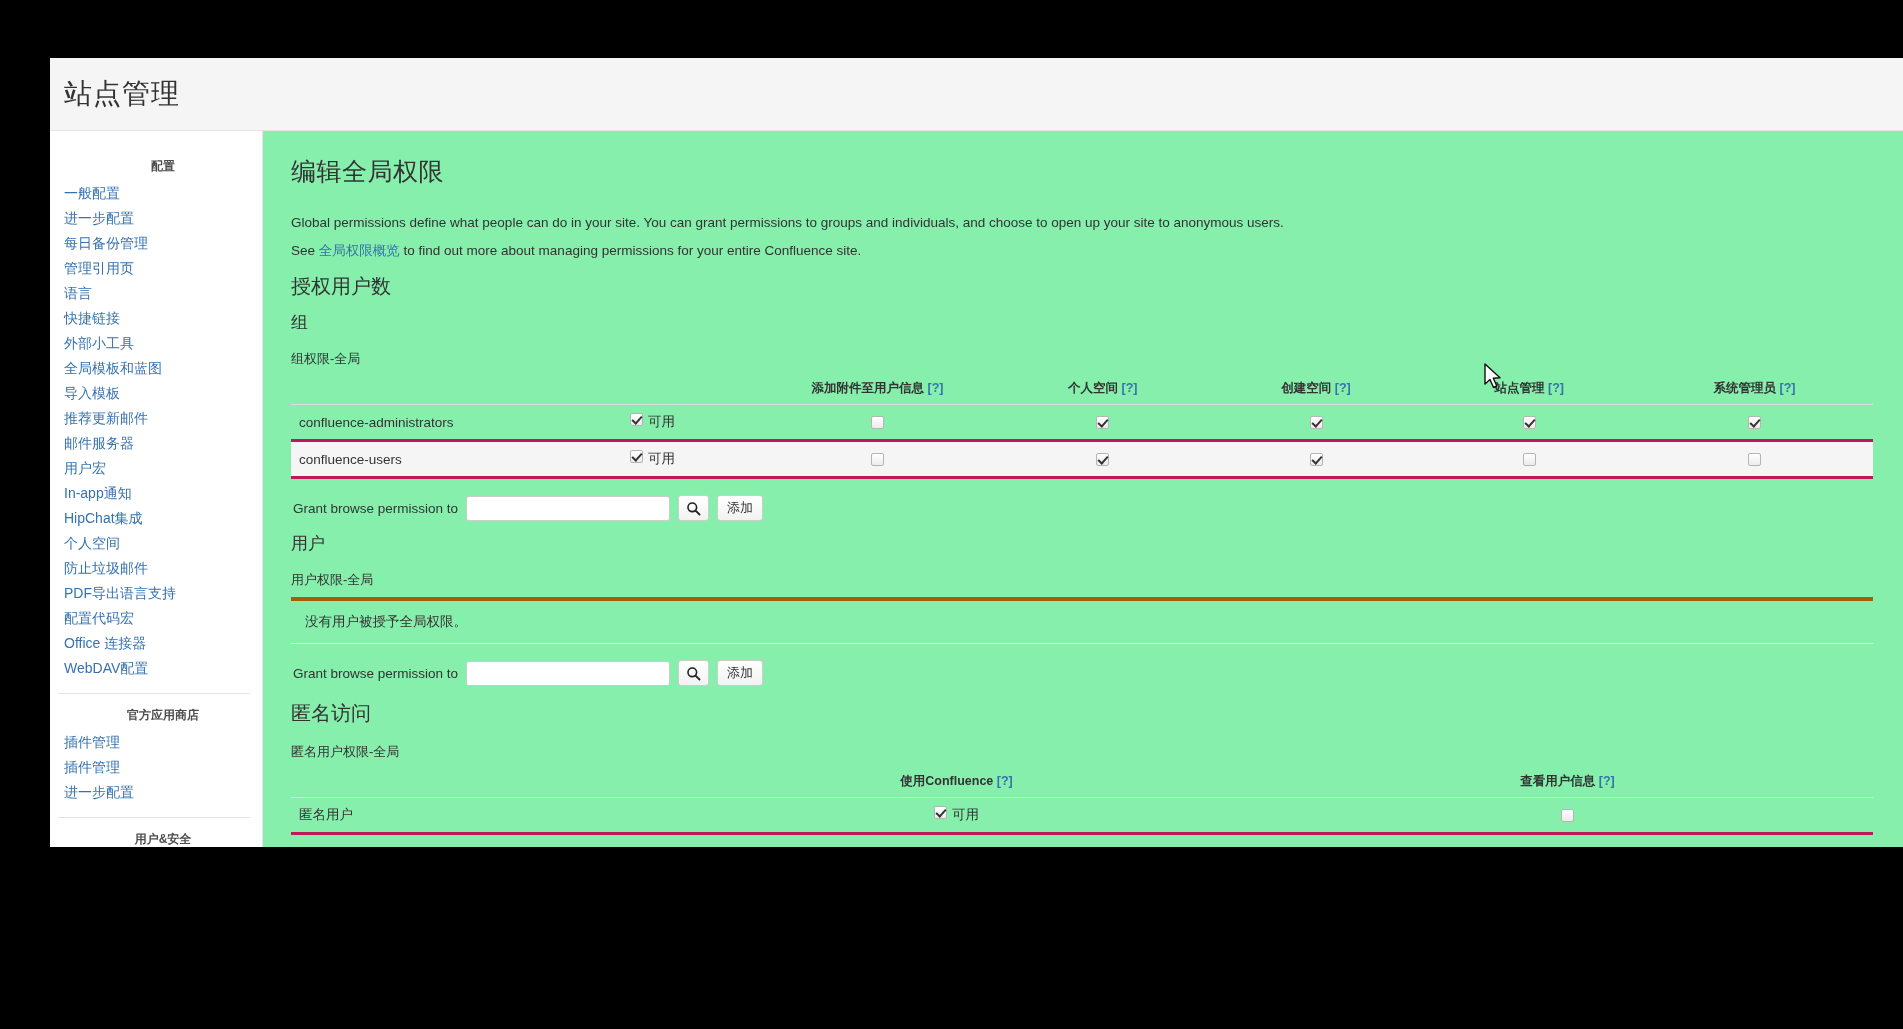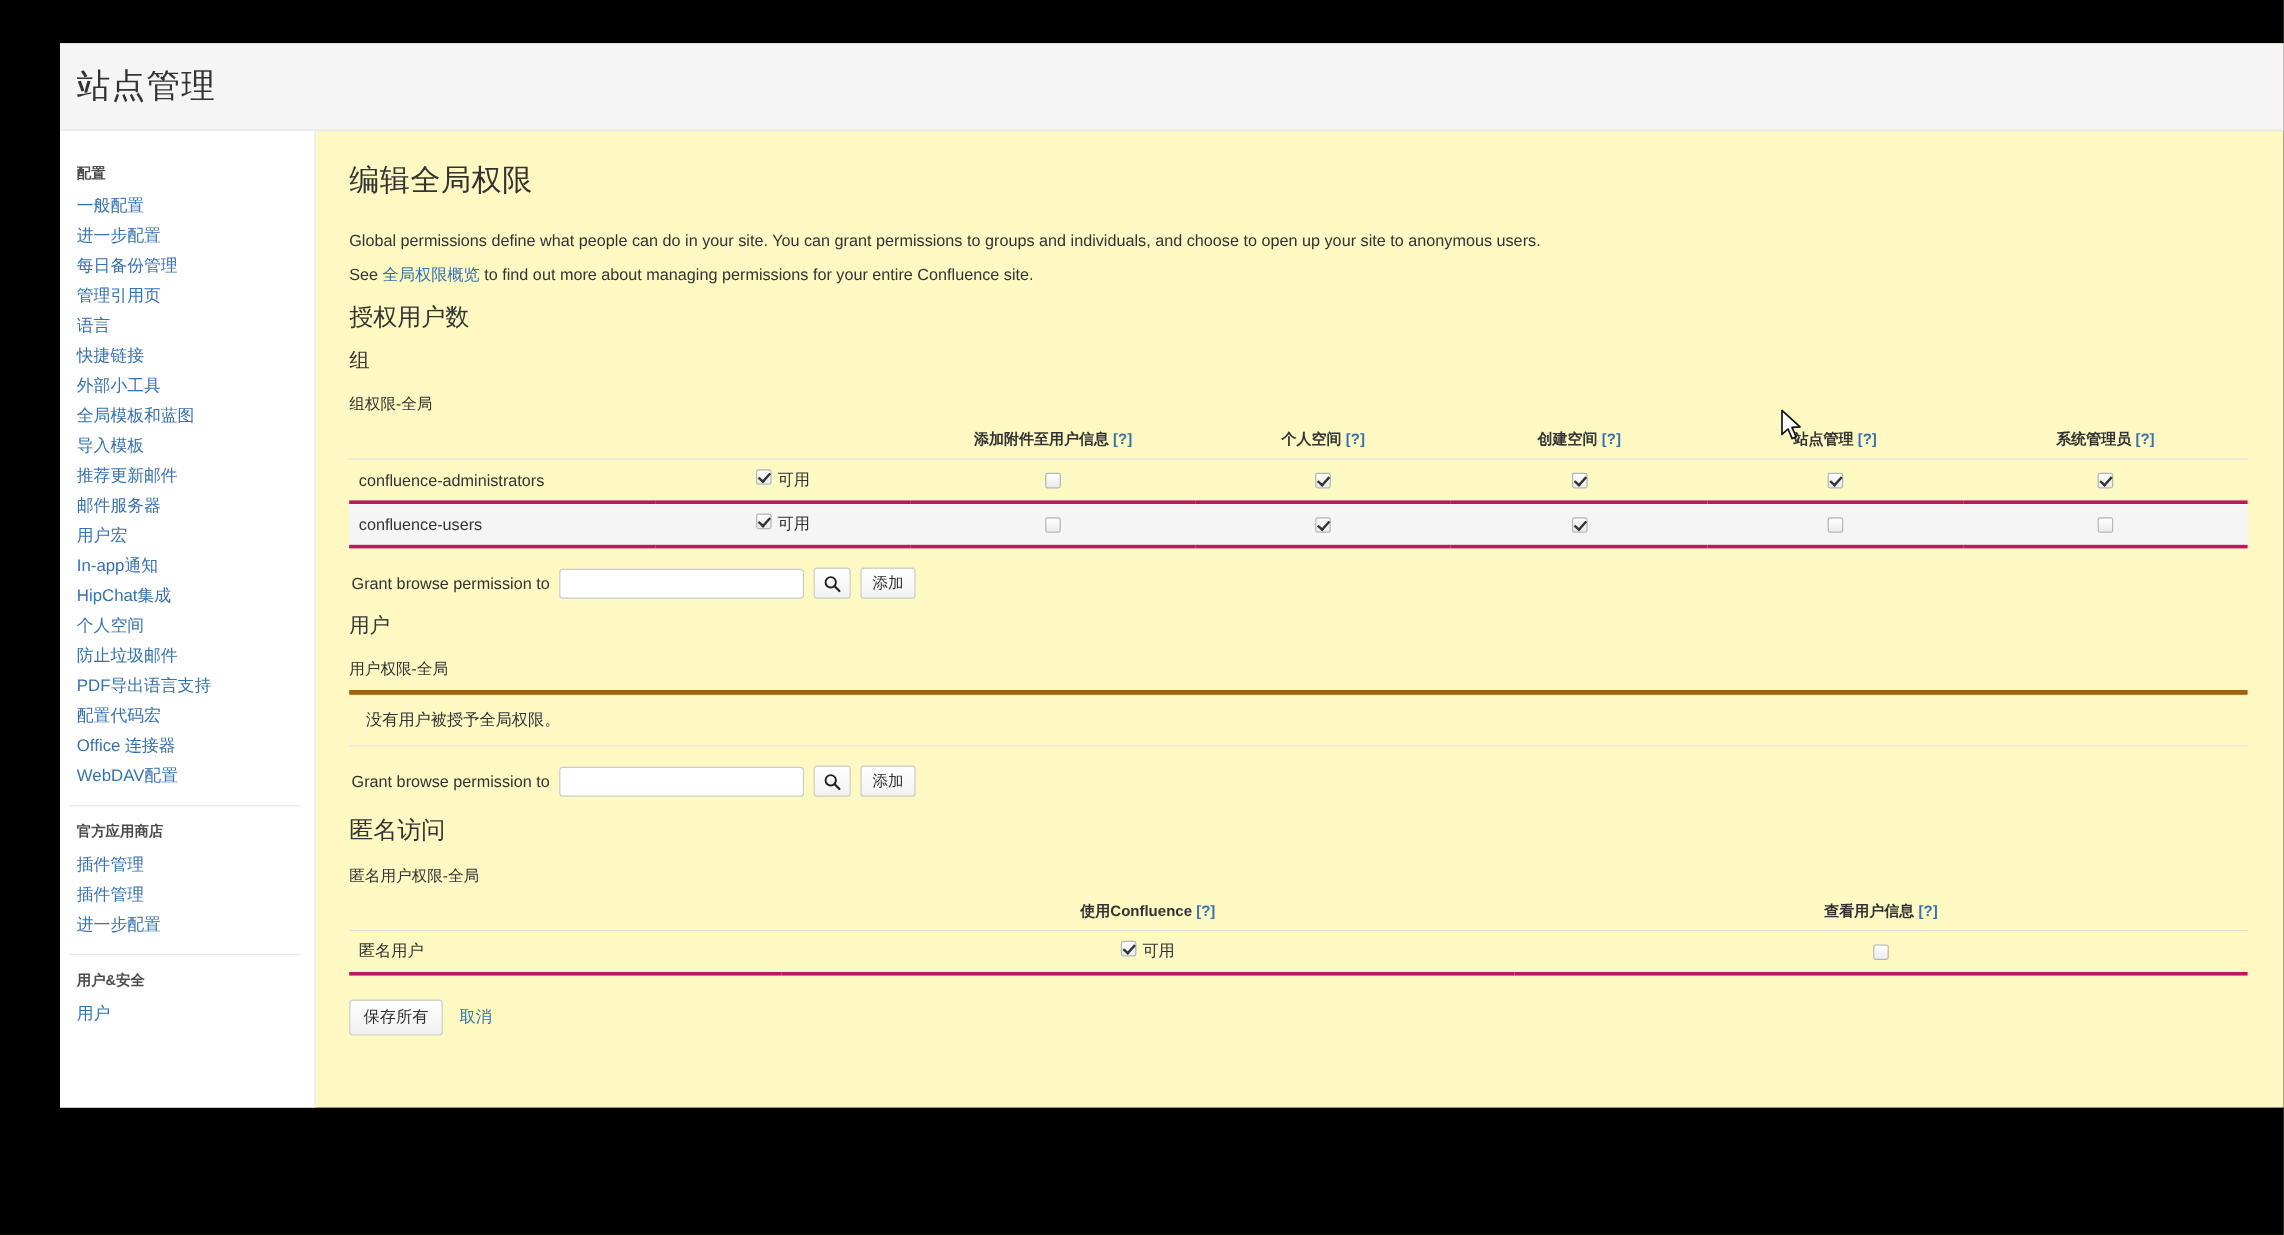--- a/index.html
+++ b/index.html
@@ -5,23 +5,23 @@
   * { box-sizing: border-box; }
   html, body {
     margin: 0; padding: 0;
     width: 1903px; height: 1029px;
     background: #000;
     font-family: "Liberation Sans", sans-serif;
     overflow: hidden;
   }
   #viewport {
     position: absolute;
-    left: 50px; top: 36px;
-    width: 1853px; height: 887px;
-    background: #fef9c3;
+    left: 50px; top: 58px;
+    width: 1853px; height: 789px;
+    background: #86efac;
     overflow: hidden;
   }
   
   .page-header {
     height: 73px;
     background: #f5f5f5;
     border-bottom: 1px solid #e4e4e4;
     display: flex;
     align-items: center;
     padding-left: 14px;
@@ -42,20 +42,21 @@
     border-right: 1px solid #e4e4e4;
     padding: 26px 0 0 0;
     overflow: hidden;
   }
   .nav-section-title {
     font-size: 12px;
     font-weight: bold;
     color: #4c4c4c;
     padding: 0 0 6px 14px;
     line-height: 18px;
+    text-align: center;
   }
   .nav-link {
     display: block;
     font-size: 14px;
     color: #3572b0;
     text-decoration: none;
     padding: 4px 0 4px 14px;
     line-height: 17px;
     cursor: pointer;
   }

